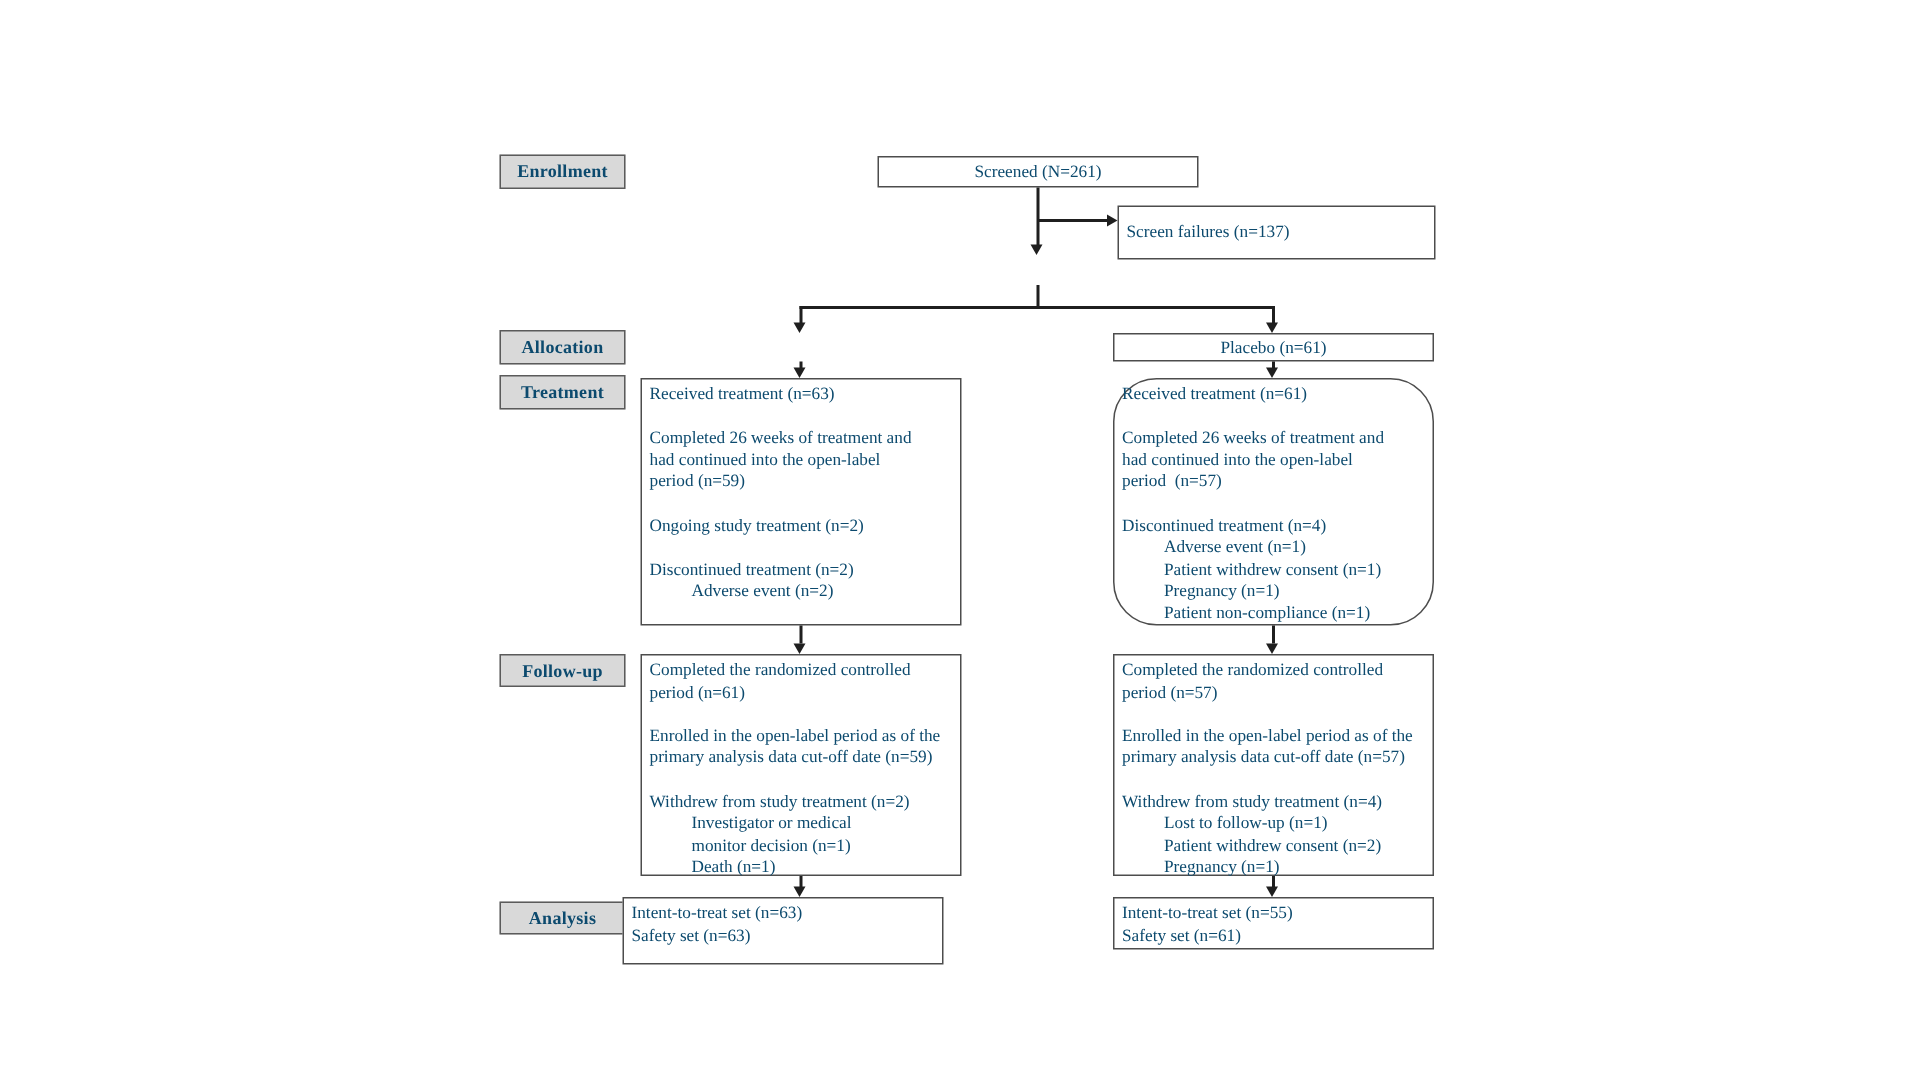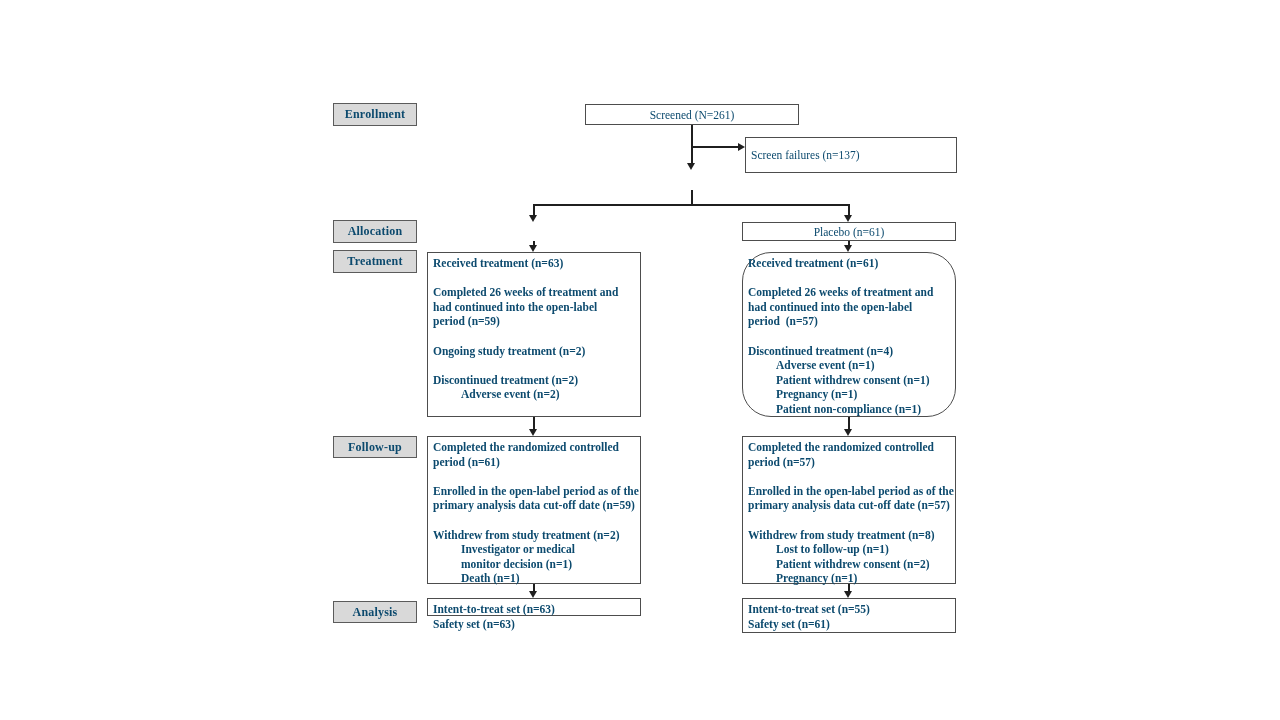--- a/index.html
+++ b/index.html
@@ -47,21 +47,20 @@
     justify-content: flex-start;
     padding-left: 5px;
   }
   .box.multi {
     padding: 3px 5px 0 5px;
   }
   .line {
     white-space: pre;
     line-height: 14.6px;
     min-height: 14.6px;
-    font-weight: bold;
   }
   .line.indent {
     padding-left: 28px;
   }
   .vline {
     position: absolute;
     width: 1.5px;
     background: #1f1f1f;
   }
   .hline {
@@ -138,27 +137,27 @@
       <div class="line indent">monitor decision (n=1)</div>
       <div class="line indent">Death (n=1)</div>
     </div>
   <div class="box multi" style="left:742px; top:436px; width:214px; height:148px;">
       <div class="line">Completed the randomized controlled</div>
       <div class="line">period (n=57)</div>
       <div class="line"></div>
       <div class="line">Enrolled in the open-label period as of the</div>
       <div class="line">primary analysis data cut-off date (n=57)</div>
       <div class="line"></div>
-      <div class="line">Withdrew from study treatment (n=8)</div>
+      <div class="line">Withdrew from study treatment (n=4)</div>
       <div class="line indent">Lost to follow-up (n=1)</div>
       <div class="line indent">Patient withdrew consent (n=2)</div>
       <div class="line indent">Pregnancy (n=1)</div>
     </div>
 
-  <div class="box multi" style="left:427px; top:598px; width:214px; height:18px;">
+  <div class="box multi" style="left:415px; top:598px; width:214px; height:45px;">
       <div class="line">Intent-to-treat set (n=63)</div>
       <div class="line">Safety set (n=63)</div>
     </div>
   <div class="box multi" style="left:742px; top:598px; width:214px; height:35px;">
       <div class="line">Intent-to-treat set (n=55)</div>
       <div class="line">Safety set (n=61)</div>
     </div>
 
   <div class="vline" style="left:691px; top:125px; height:39px;"></div>
   <div class="arrow-down" style="left:687px; top:163px;"></div>

